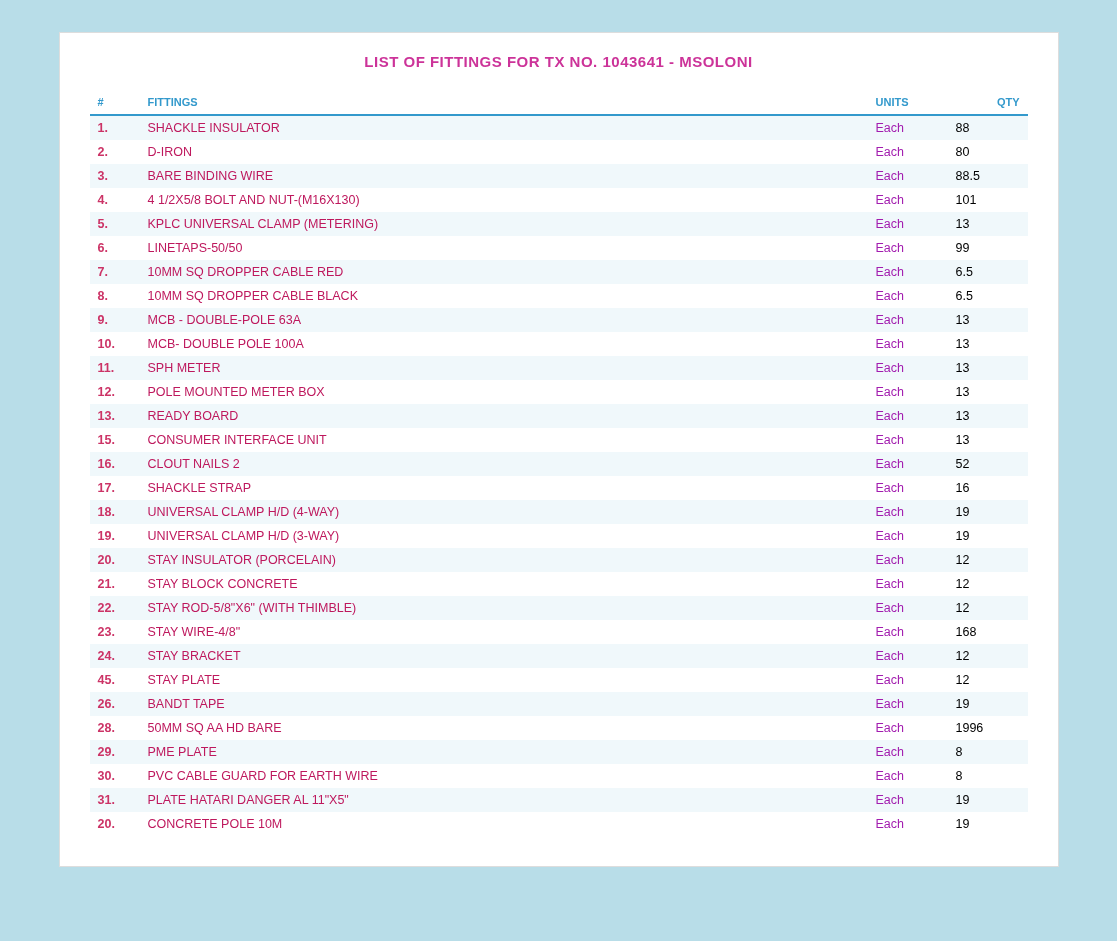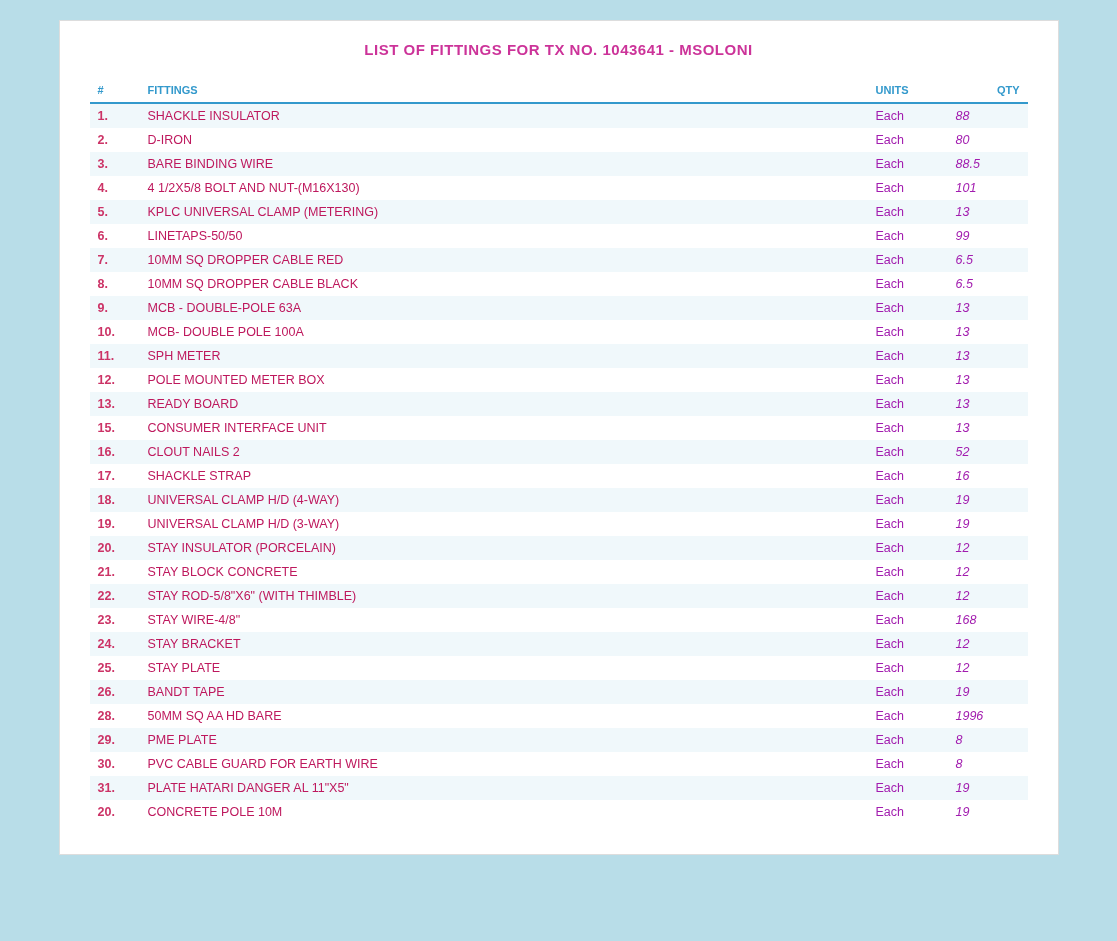--- a/index.html
+++ b/index.html
@@ -9,21 +9,21 @@
     }
     body {
       background-color: #b8dde8;
       font-family: Arial, sans-serif;
       font-size: 13px;
       min-height: 941px;
       padding: 20px;
     }
     .page-container {
       background-color: #ffffff;
-      margin: 0 auto;
+      margin: 12px auto;
       max-width: 1000px;
       padding: 20px 30px 30px 30px;
       border: 1px solid #ddd;
     }
     .page-title {
       text-align: center;
       color: #cc3399;
       font-size: 15px;
       font-weight: bold;
       margin-bottom: 20px;
@@ -66,22 +66,21 @@
     }
     tbody td.col-fitting {
       color: #be185d;
     }
     tbody td.col-units {
       width: 80px;
       color: #a21caf;
     }
     tbody td.col-qty {
       width: 80px;
-      color: #a21caf;
-      font-style: italic;
+      color: #000000;
     }
     .col-hash {
       width: 50px;
     }
   </style>
 </head>
 <body>
 
 <div class="page-container">
   <div class="page-title">LIST OF FITTINGS FOR TX NO. 1043641 - MSOLONI</div>
@@ -227,21 +226,21 @@
           <td class="col-units">Each</td>
           <td class="col-qty">168</td>
         </tr>
         <tr>
           <td class="col-num">24.</td>
           <td class="col-fitting">STAY BRACKET</td>
           <td class="col-units">Each</td>
           <td class="col-qty">12</td>
         </tr>
         <tr>
-          <td class="col-num">25.</td>
+          <td class="col-num">45.</td>
           <td class="col-fitting">STAY PLATE</td>
           <td class="col-units">Each</td>
           <td class="col-qty">12</td>
         </tr>
         <tr>
           <td class="col-num">26.</td>
           <td class="col-fitting">BANDT TAPE</td>
           <td class="col-units">Each</td>
           <td class="col-qty">19</td>
         </tr>

